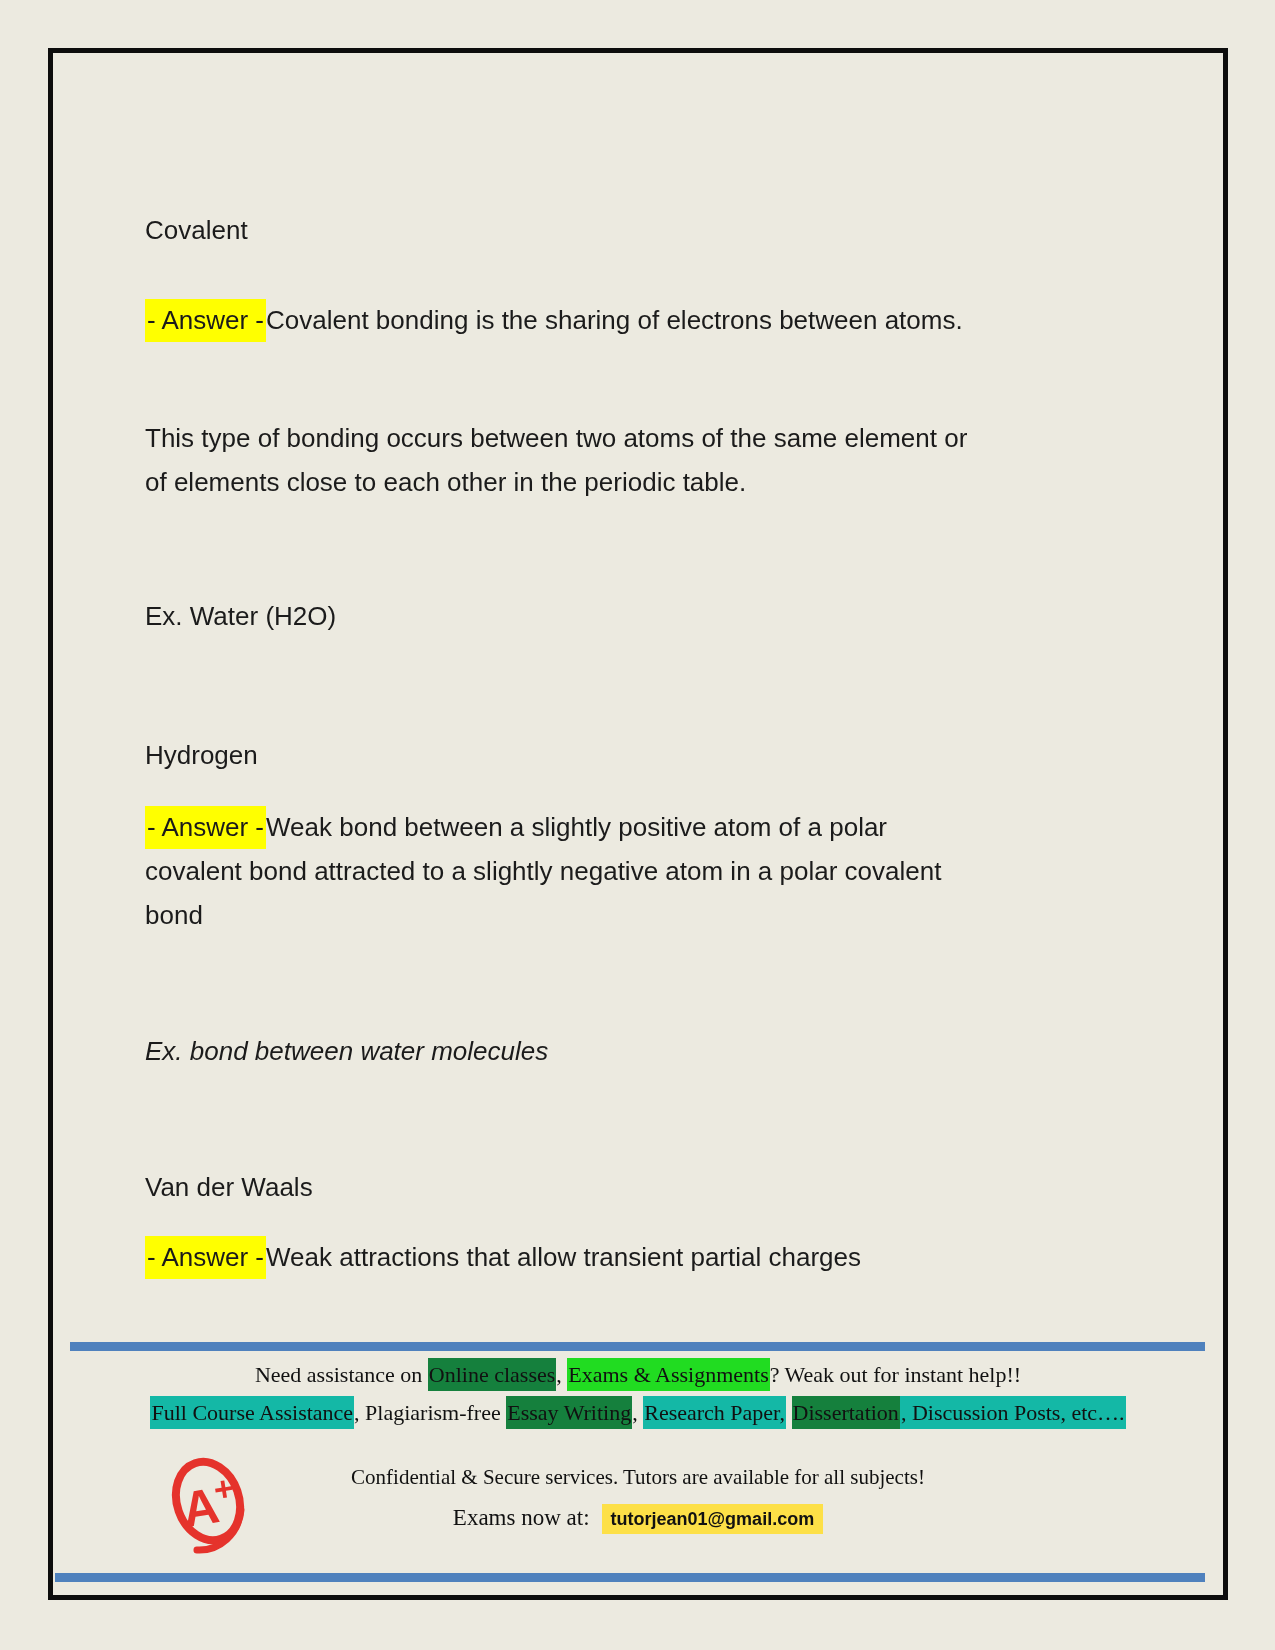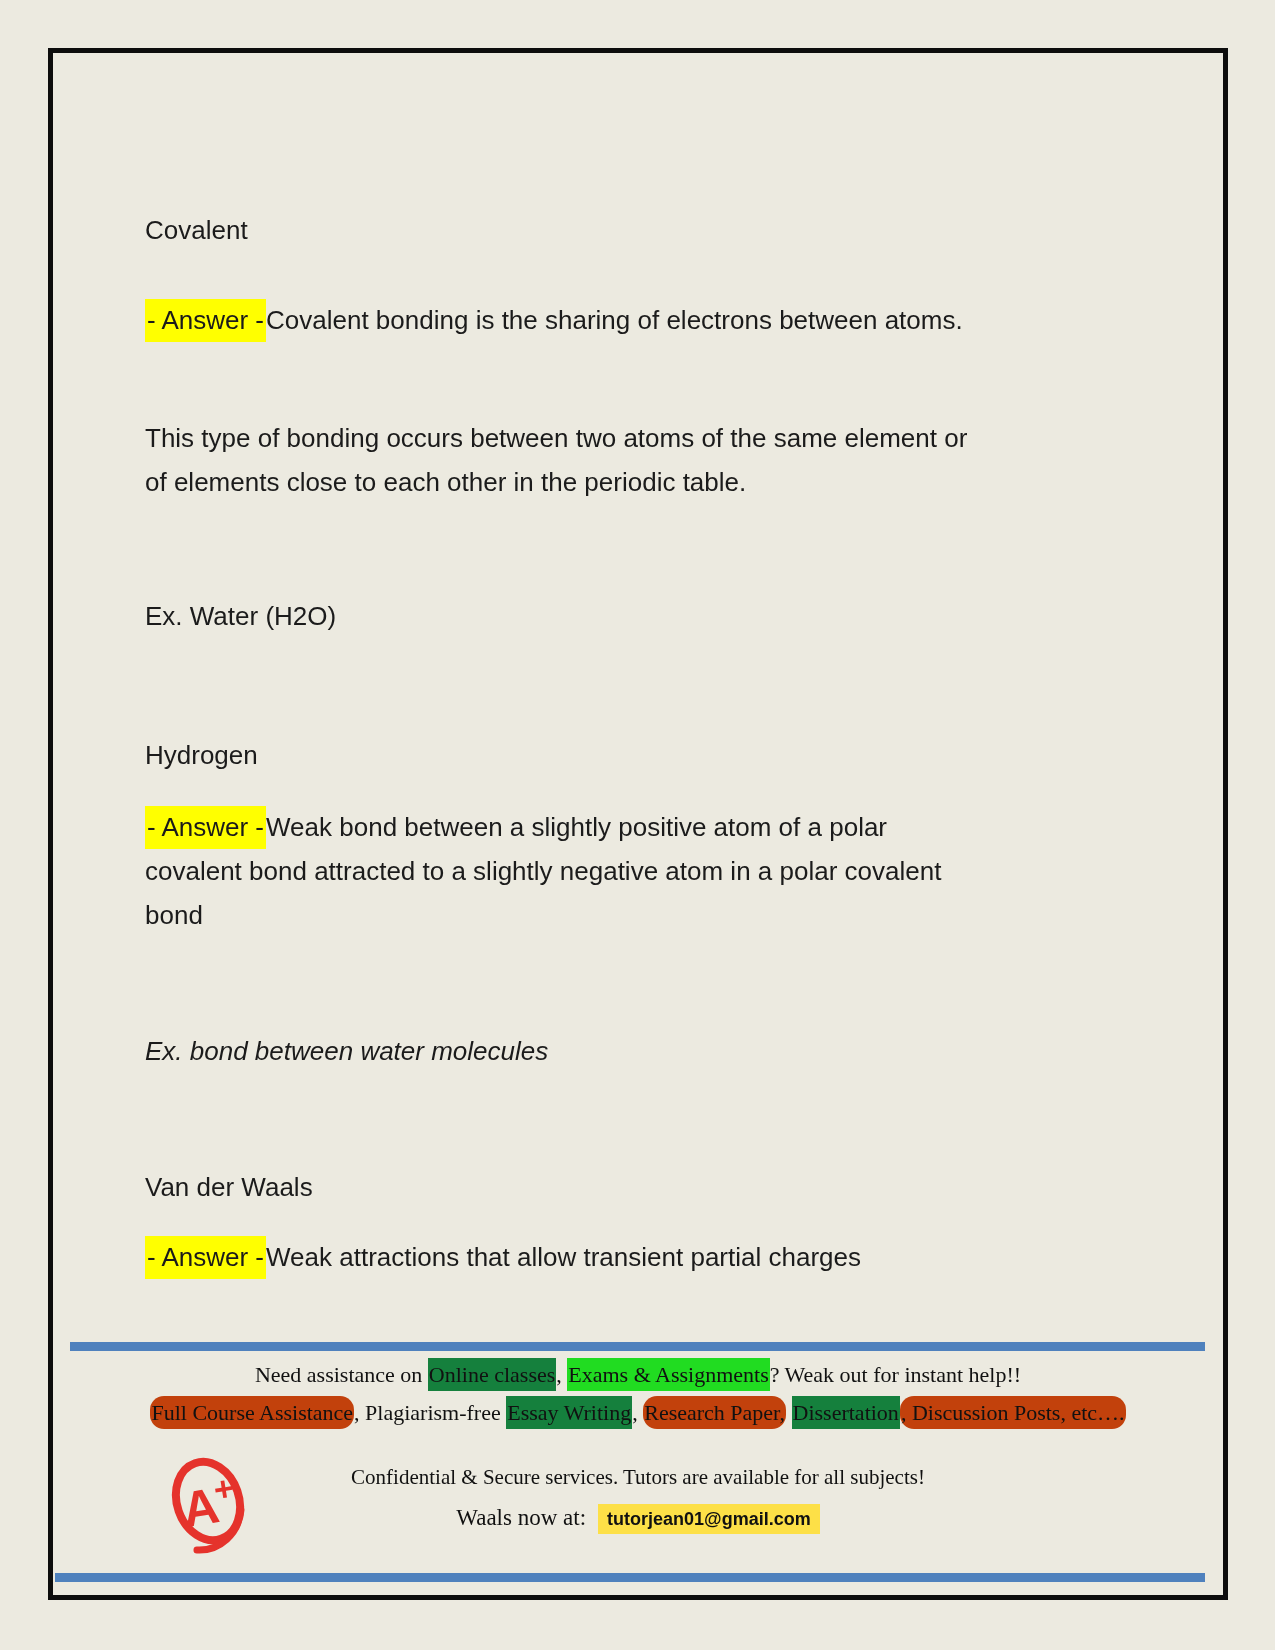--- a/index.html
+++ b/index.html
@@ -37,21 +37,21 @@
   }
   .footer-serif{
     position:absolute;
     left:55px;width:1166px;
     text-align:center;
     font-family:"Liberation Serif", serif;
     font-size:22px;
     line-height:34px;
     color:#111;
   }
-  .fhl-y{background:#c2410c;padding:4px 1px;border-radius:14px;}
+  .fhl-y{background:#14b8a6;padding:4px 1px;}
   .fhl-c{background:#15803d;padding:4px 1px;}
   .fhl-g{background:#21DC21;padding:4px 1px;}
   .email-strong{
     font-family:"Liberation Sans", sans-serif;
     font-weight:bold;
     font-size:18px;
     background:#fde047;
     padding:5px 9px;
     margin-left:12px;
   }
@@ -88,15 +88,15 @@
 
 <svg class="logo-svg" width="92" height="104" viewBox="0 0 92 104">
   <ellipse cx="44" cy="49" rx="31" ry="40" fill="none" stroke="#E5332C" stroke-width="8" transform="rotate(-19 44 49)"></ellipse>
   <path d="M 77 58 A 42 44 0 0 1 33 98" fill="none" stroke="#E5332C" stroke-width="7" stroke-linecap="round"></path>
   <text x="18" y="72" font-family="Liberation Sans, sans-serif" font-weight="bold" font-size="50" fill="#E5332C" transform="rotate(-9 40 52)">A</text>
   <text x="52" y="52" font-family="Liberation Sans, sans-serif" font-weight="bold" font-size="34" fill="#E5332C" transform="rotate(-9 40 52)">+</text>
 </svg>
 
 <div class="footer-serif" style="top:1460px;font-size:21px;">Confidential &amp; Secure services. Tutors are available for all subjects!</div>
 
-<div class="footer-serif" style="top:1496px;line-height:44px;font-size:23px;"><span>Waals now at:</span><span class="email-strong">tutorjean01@gmail.com</span></div>
+<div class="footer-serif" style="top:1496px;line-height:44px;font-size:23px;"><span>Exams now at:</span><span class="email-strong">tutorjean01@gmail.com</span></div>
 
 <div class="divider" style="top:1573px;left:55px;width:1150px;"></div>
 
 </body></html>

